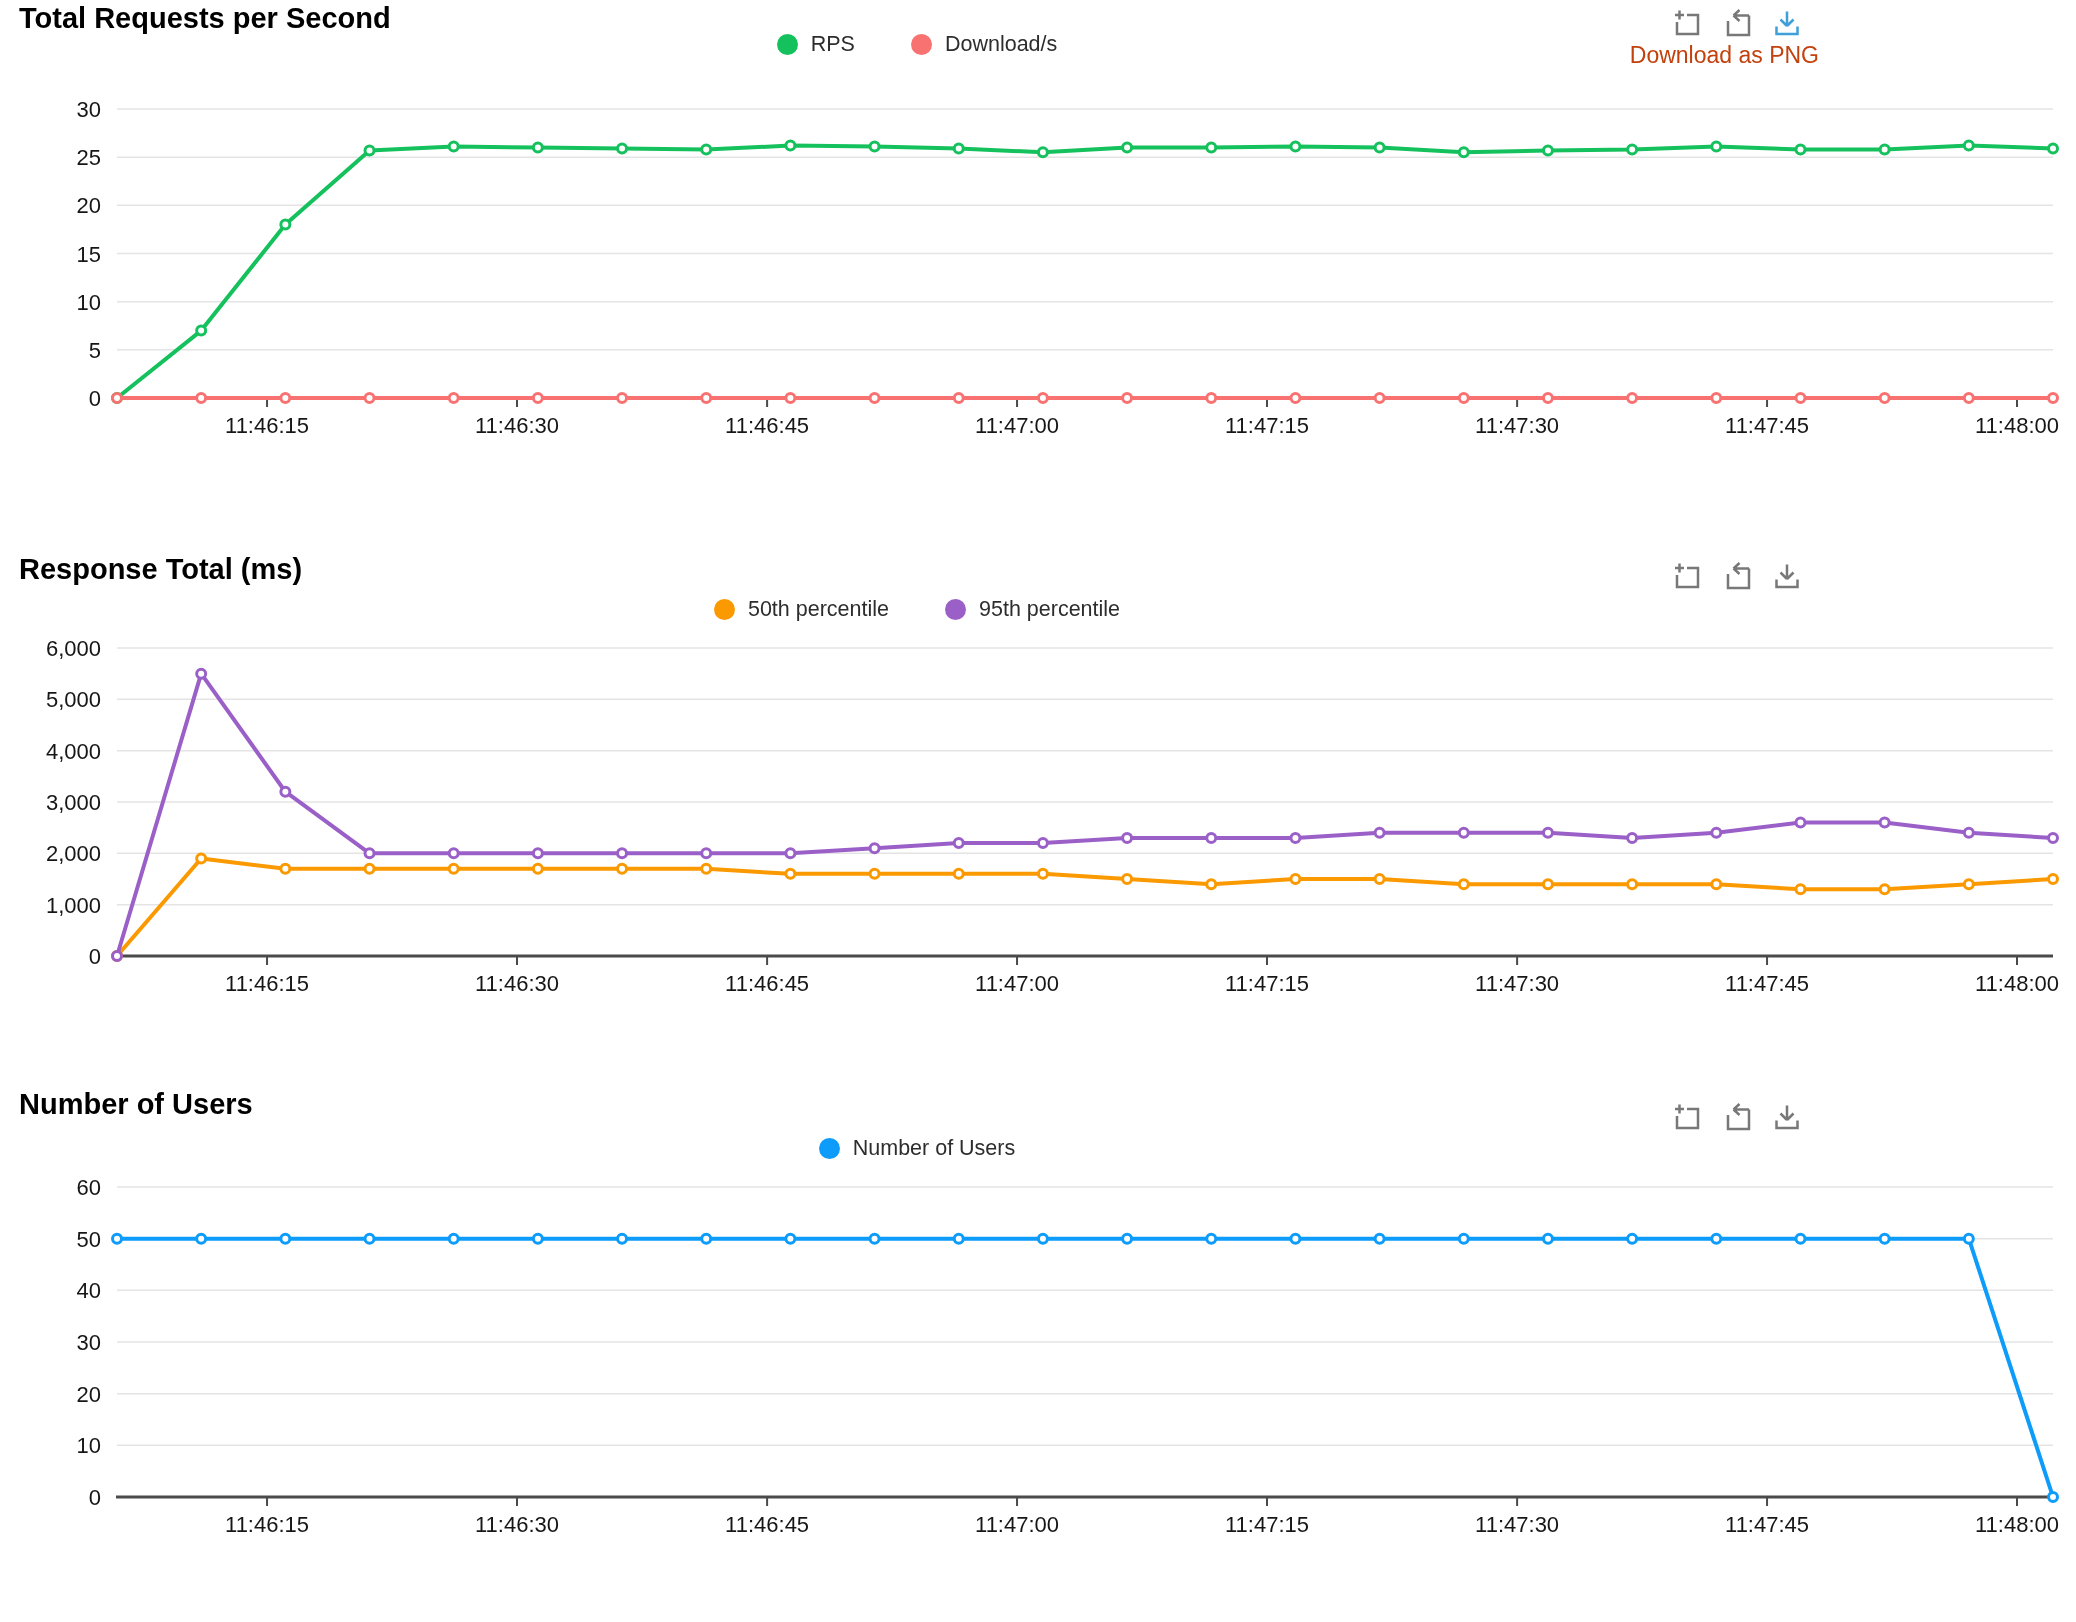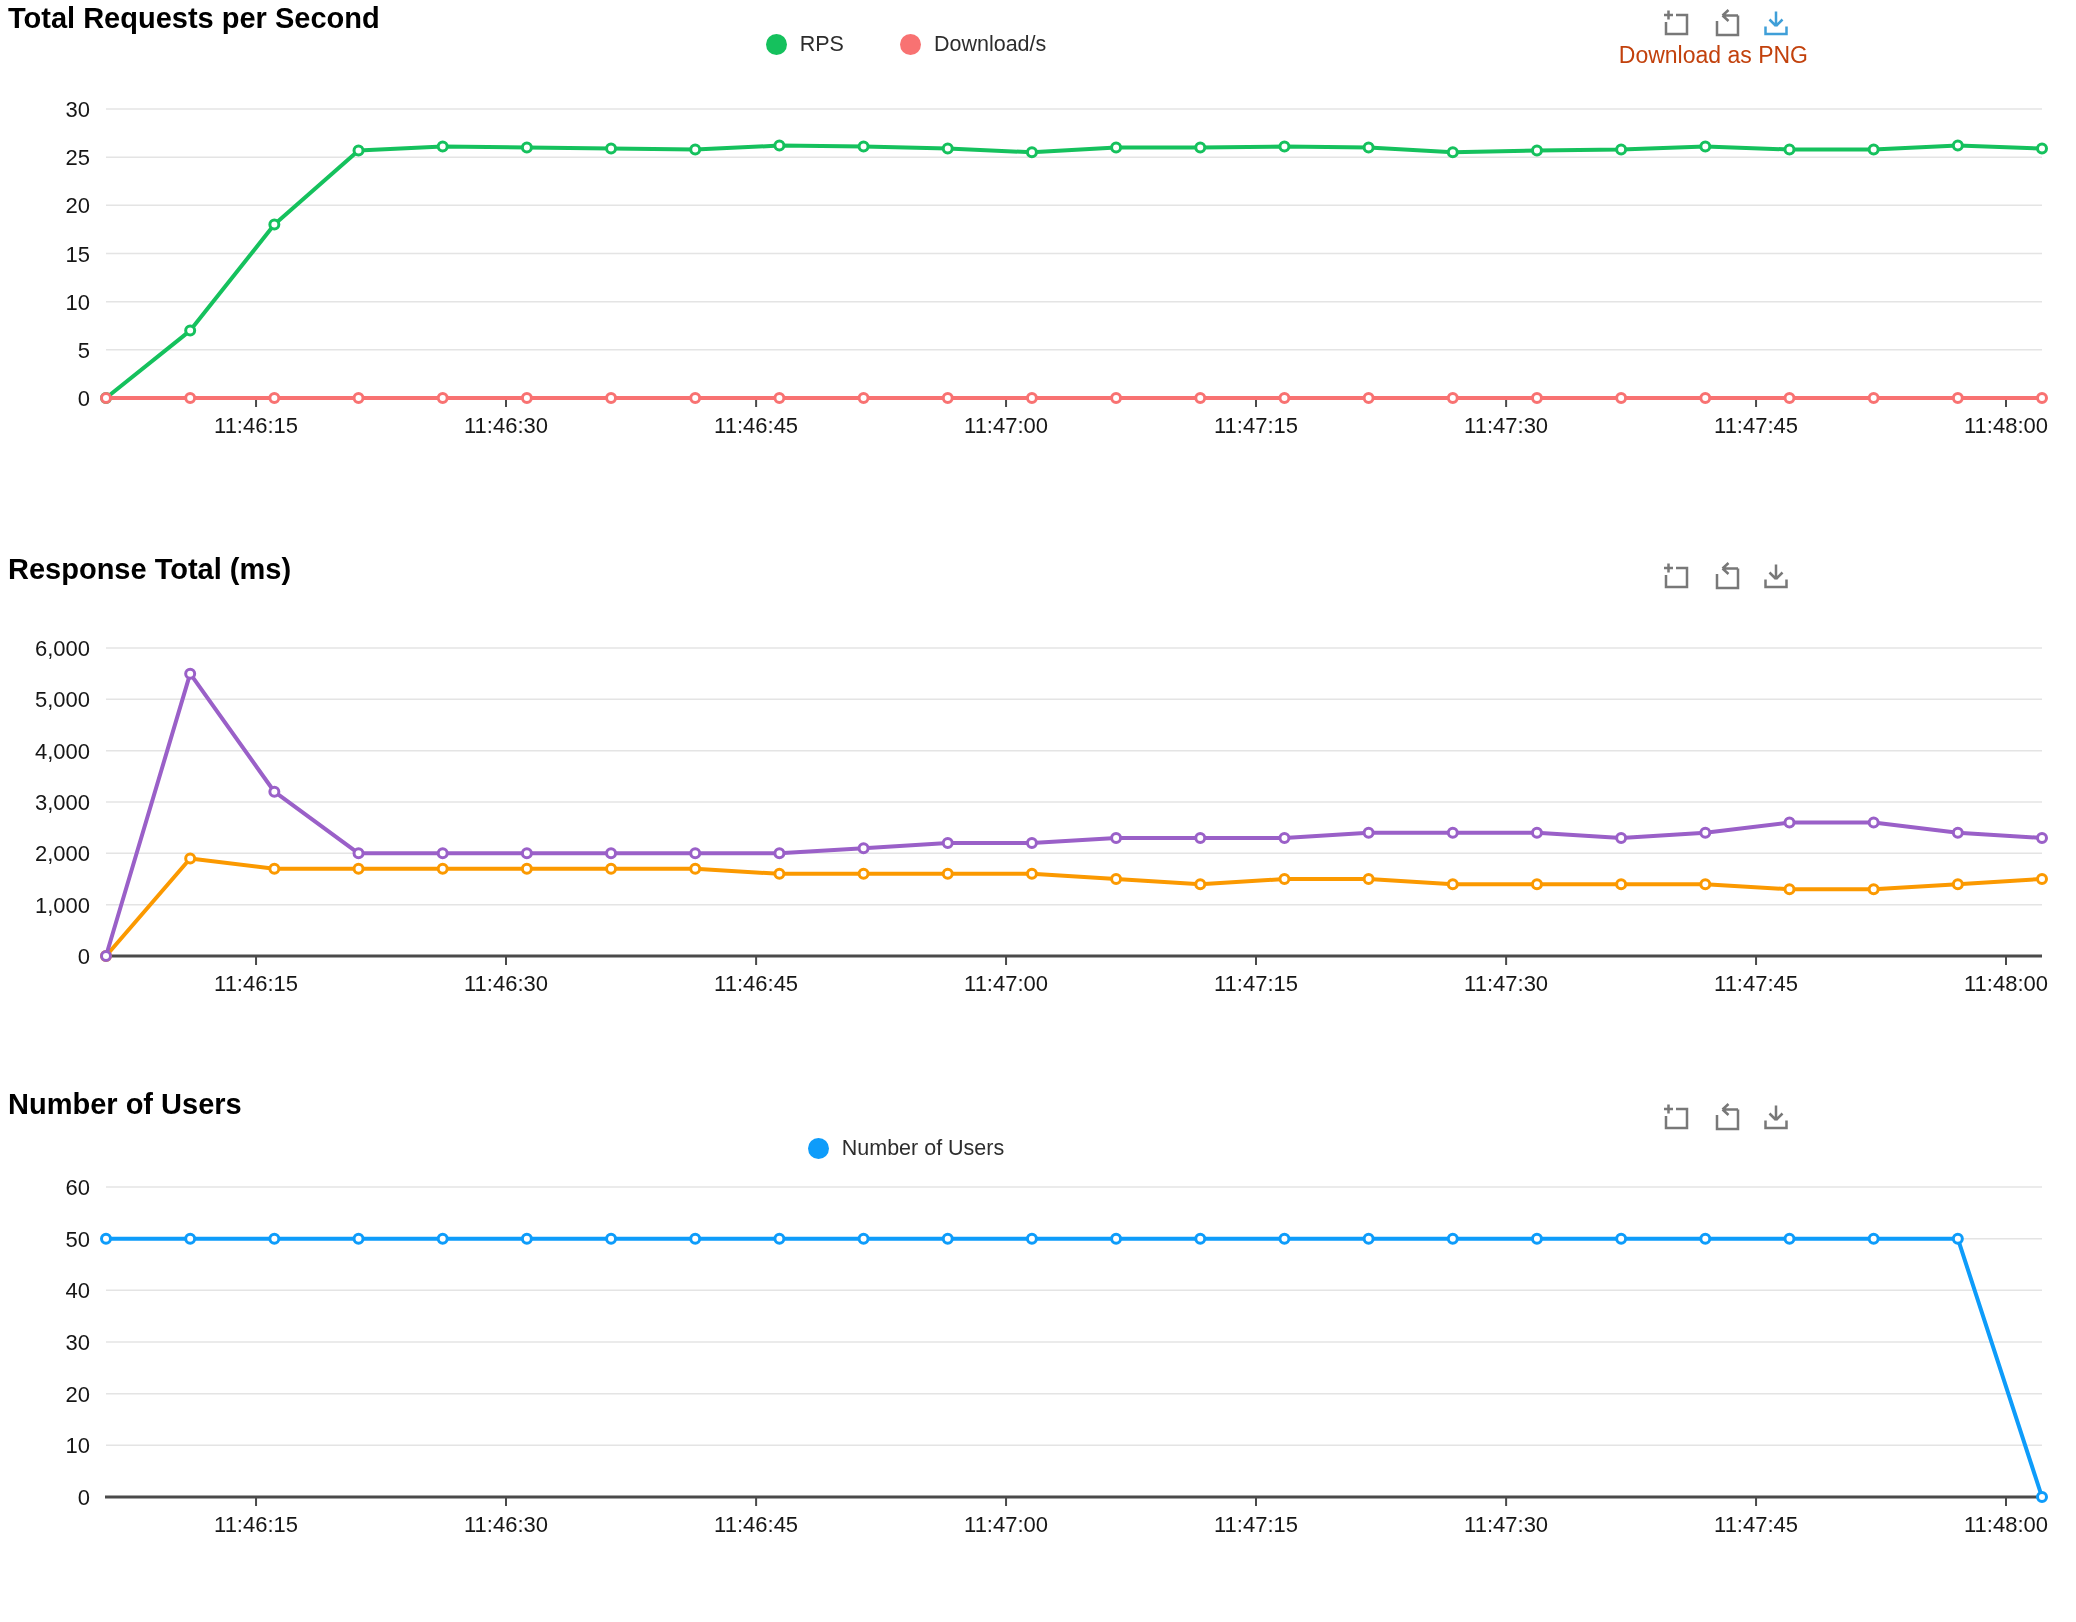--- a/index.html
+++ b/index.html
@@ -1,18 +1,18 @@
 <!DOCTYPE html>
 <html><head>
 <meta charset="utf-8">
 <style>
   html,body{margin:0;padding:0}
   body{width:2076px;height:1622px;background:#ffffff;position:relative;overflow:hidden;
        font-family:"Liberation Sans",sans-serif;-webkit-font-smoothing:antialiased}
-  section.chart{position:absolute;left:0;width:1812px}
+  section.chart{position:absolute;left:11px;width:1812px}
   #sec-0{top:0;height:545px}
   #sec-1{top:545px;height:535px}
   #sec-2{top:1080px;height:542px}
   .title{position:absolute;left:8px;margin:0;font-size:29px;font-weight:700;color:#000;z-index:3;white-space:nowrap}
   #sec-0 .title{top:2px} #sec-1 .title{top:8px} #sec-2 .title{top:8px}
   .toolbox{position:absolute;right:20px;display:flex;gap:18px;z-index:3}
   #sec-0 .toolbox{top:8px} #sec-1 .toolbox{top:16px} #sec-2 .toolbox{top:22px}
   .tbtn{width:32px;height:32px;color:#787878;cursor:pointer}
   .tbtn.active{color:#3f9fd8}
   .tbtn svg{width:32px;height:32px;display:block}
@@ -162,20 +162,30 @@
             <path d="M28 7.5V27H7V13"></path>
         </svg>
       </span>
       <span class="tbtn">
         <svg viewBox="0 0 32 32" fill="none" stroke="currentColor" stroke-width="2.5">
           <path d="M16 3.5v14.5M16 18l-6.5-6.5M16 18l6.5-6.5"></path>
             <path d="M5.5 18.5V26h21v-7.5"></path>
         </svg>
       </span>
     </div>
+    <div class="legend">
+      <span class="li">
+        <span class="dot" style="background: rgb(251, 153, 0);"></span>
+        <span class="ltext">50th percentile</span>
+      </span>
+      <span class="li">
+        <span class="dot" style="background: rgb(154, 96, 200);"></span>
+        <span class="ltext">95th percentile</span>
+      </span>
+    </div>
     <svg class="plot" viewBox="0 0 2076 535" height="535">
         <text x="90" y="419" text-anchor="end">0</text>
         <line x1="106" x2="2042" y1="359.6666666666667" y2="359.6666666666667" stroke="#e4e4e4" stroke-width="1.5"></line>
         <text x="90" y="367.6666666666667" text-anchor="end">1,000</text>
         <line x1="106" x2="2042" y1="308.33333333333337" y2="308.33333333333337" stroke="#e4e4e4" stroke-width="1.5"></line>
         <text x="90" y="316.33333333333337" text-anchor="end">2,000</text>
         <line x1="106" x2="2042" y1="257" y2="257" stroke="#e4e4e4" stroke-width="1.5"></line>
         <text x="90" y="265" text-anchor="end">3,000</text>
         <line x1="106" x2="2042" y1="205.66666666666669" y2="205.66666666666669" stroke="#e4e4e4" stroke-width="1.5"></line>
         <text x="90" y="213.66666666666669" text-anchor="end">4,000</text>

